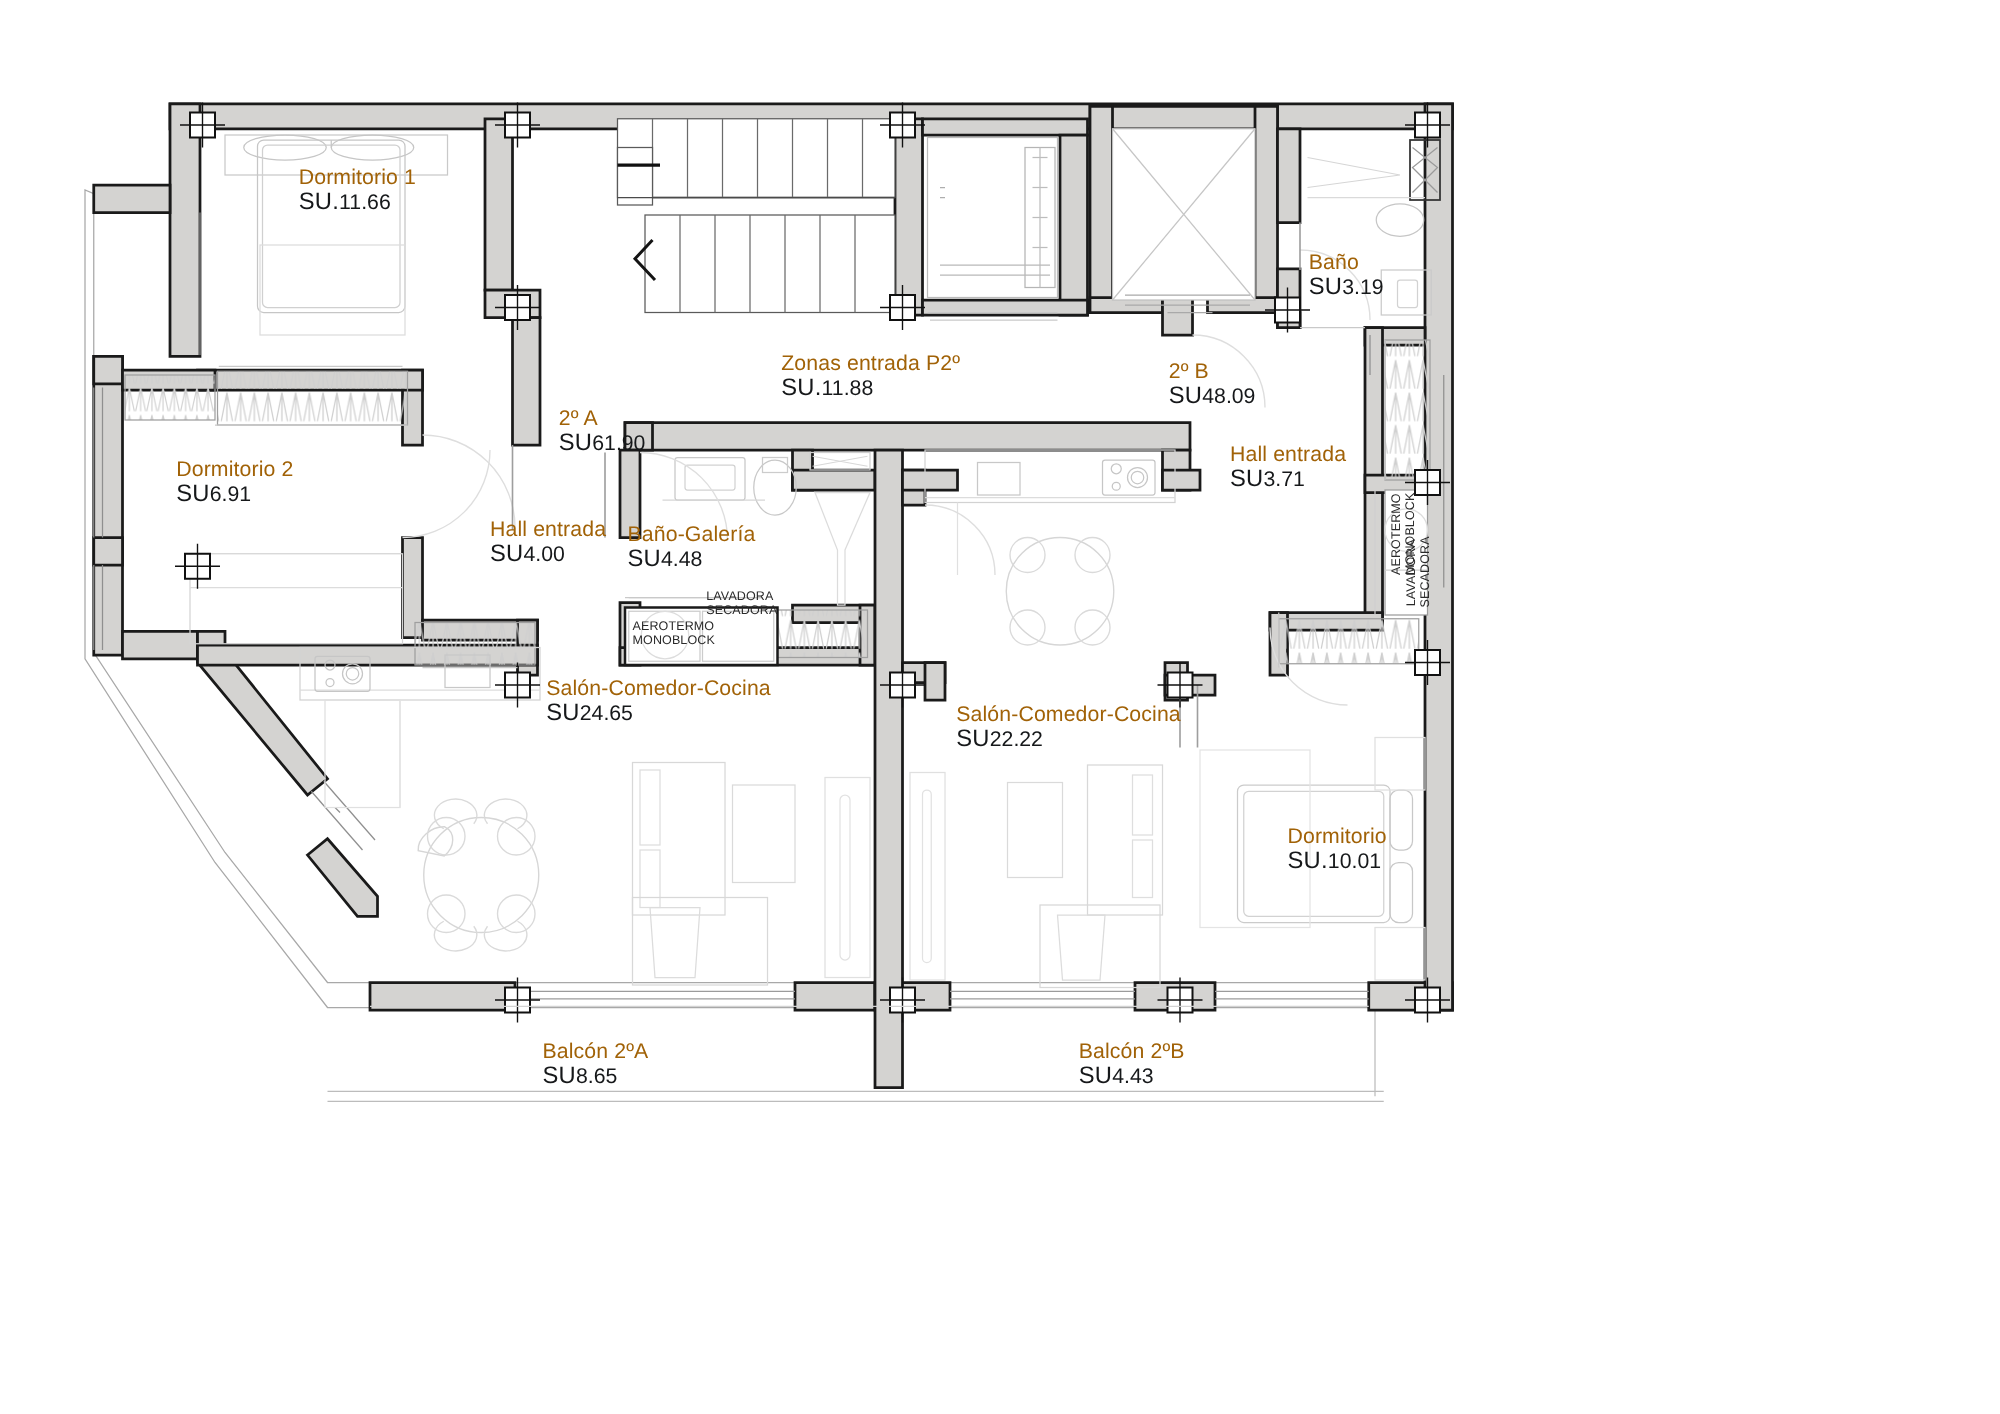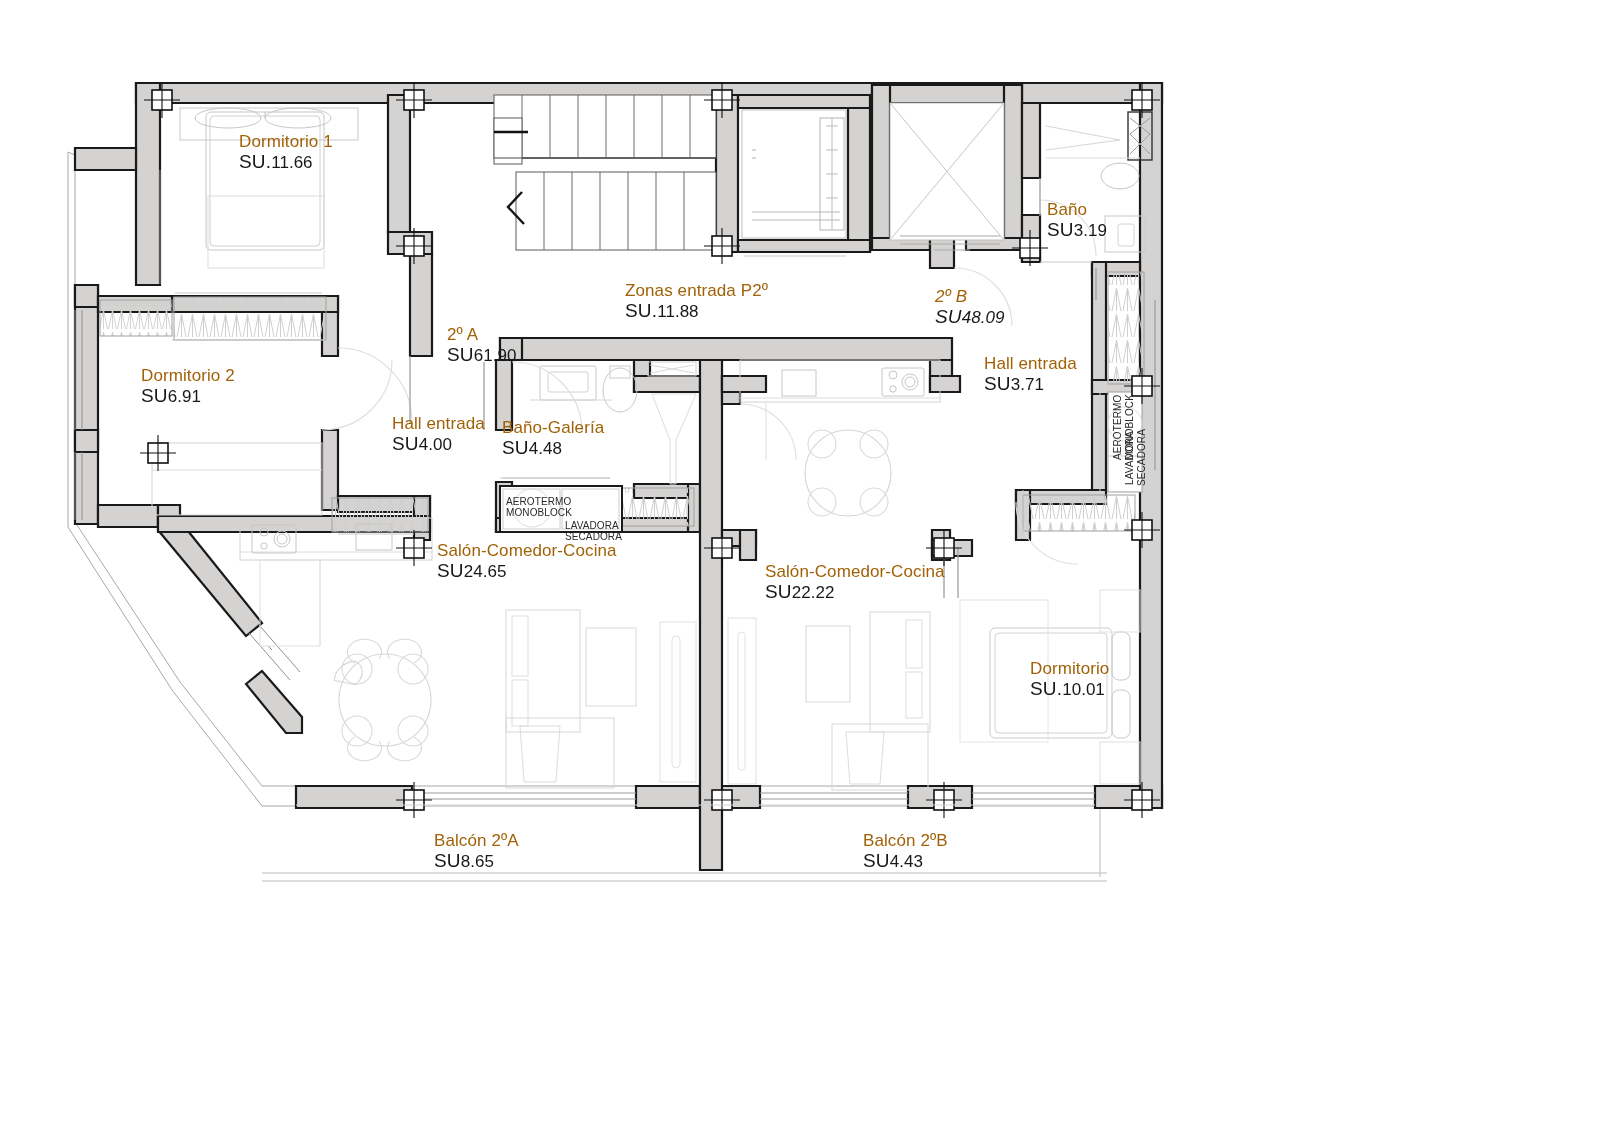--- a/index.html
+++ b/index.html
@@ -471,21 +471,21 @@
   <div class="room-label" style="left:625px;top:282px;">
     <span class="rl-name">Zonas entrada P2º</span>
     <span class="rl-area"><span class="su">SU.</span>11.88</span>
   </div>
 
   <div class="room-label" style="left:447px;top:326px;">
     <span class="rl-name">2º A</span>
     <span class="rl-area"><span class="su">SU</span>61.90</span>
   </div>
 
-  <div class="room-label" style="left:935px;top:288px;font-style:italic;">
+  <div class="room-label" style="left:935px;top:288px;">
     <span class="rl-name">2º B</span>
     <span class="rl-area"><span class="su">SU</span>48.09</span>
   </div>
 
   <div class="room-label" style="left:1047px;top:157px;margin-top:44px;">
     <span class="rl-name">Baño</span>
     <span class="rl-area"><span class="su">SU</span>3.19</span>
   </div>
 
   <div class="room-label" style="left:392px;top:415px;">
@@ -523,20 +523,20 @@
     <span class="rl-area"><span class="su">SU</span>8.65</span>
   </div>
 
   <div class="room-label" style="left:863px;top:832px;">
     <span class="rl-name">Balcón 2ºB</span>
     <span class="rl-area"><span class="su">SU</span>4.43</span>
   </div>
 
   <div class="equip-label" style="left:506px;top:496px;width:52px;">AEROTERMO
 MONOBLOCK</div>
-  <div class="equip-label" style="left:565px;top:520px;width:52px;">LAVADORA
+  <div class="equip-label" style="left:565px;top:472px;width:52px;">LAVADORA
 SECADORA</div>
   <div class="equip-label vertical" style="left:1112px;top:398px;height:62px;">AEROTERMO
 MONOBLOCK</div>
   <div class="equip-label vertical" style="left:1124px;top:430px;height:56px;">LAVADORA
 SECADORA</div>
 
 </div>
 
 </body></html>

